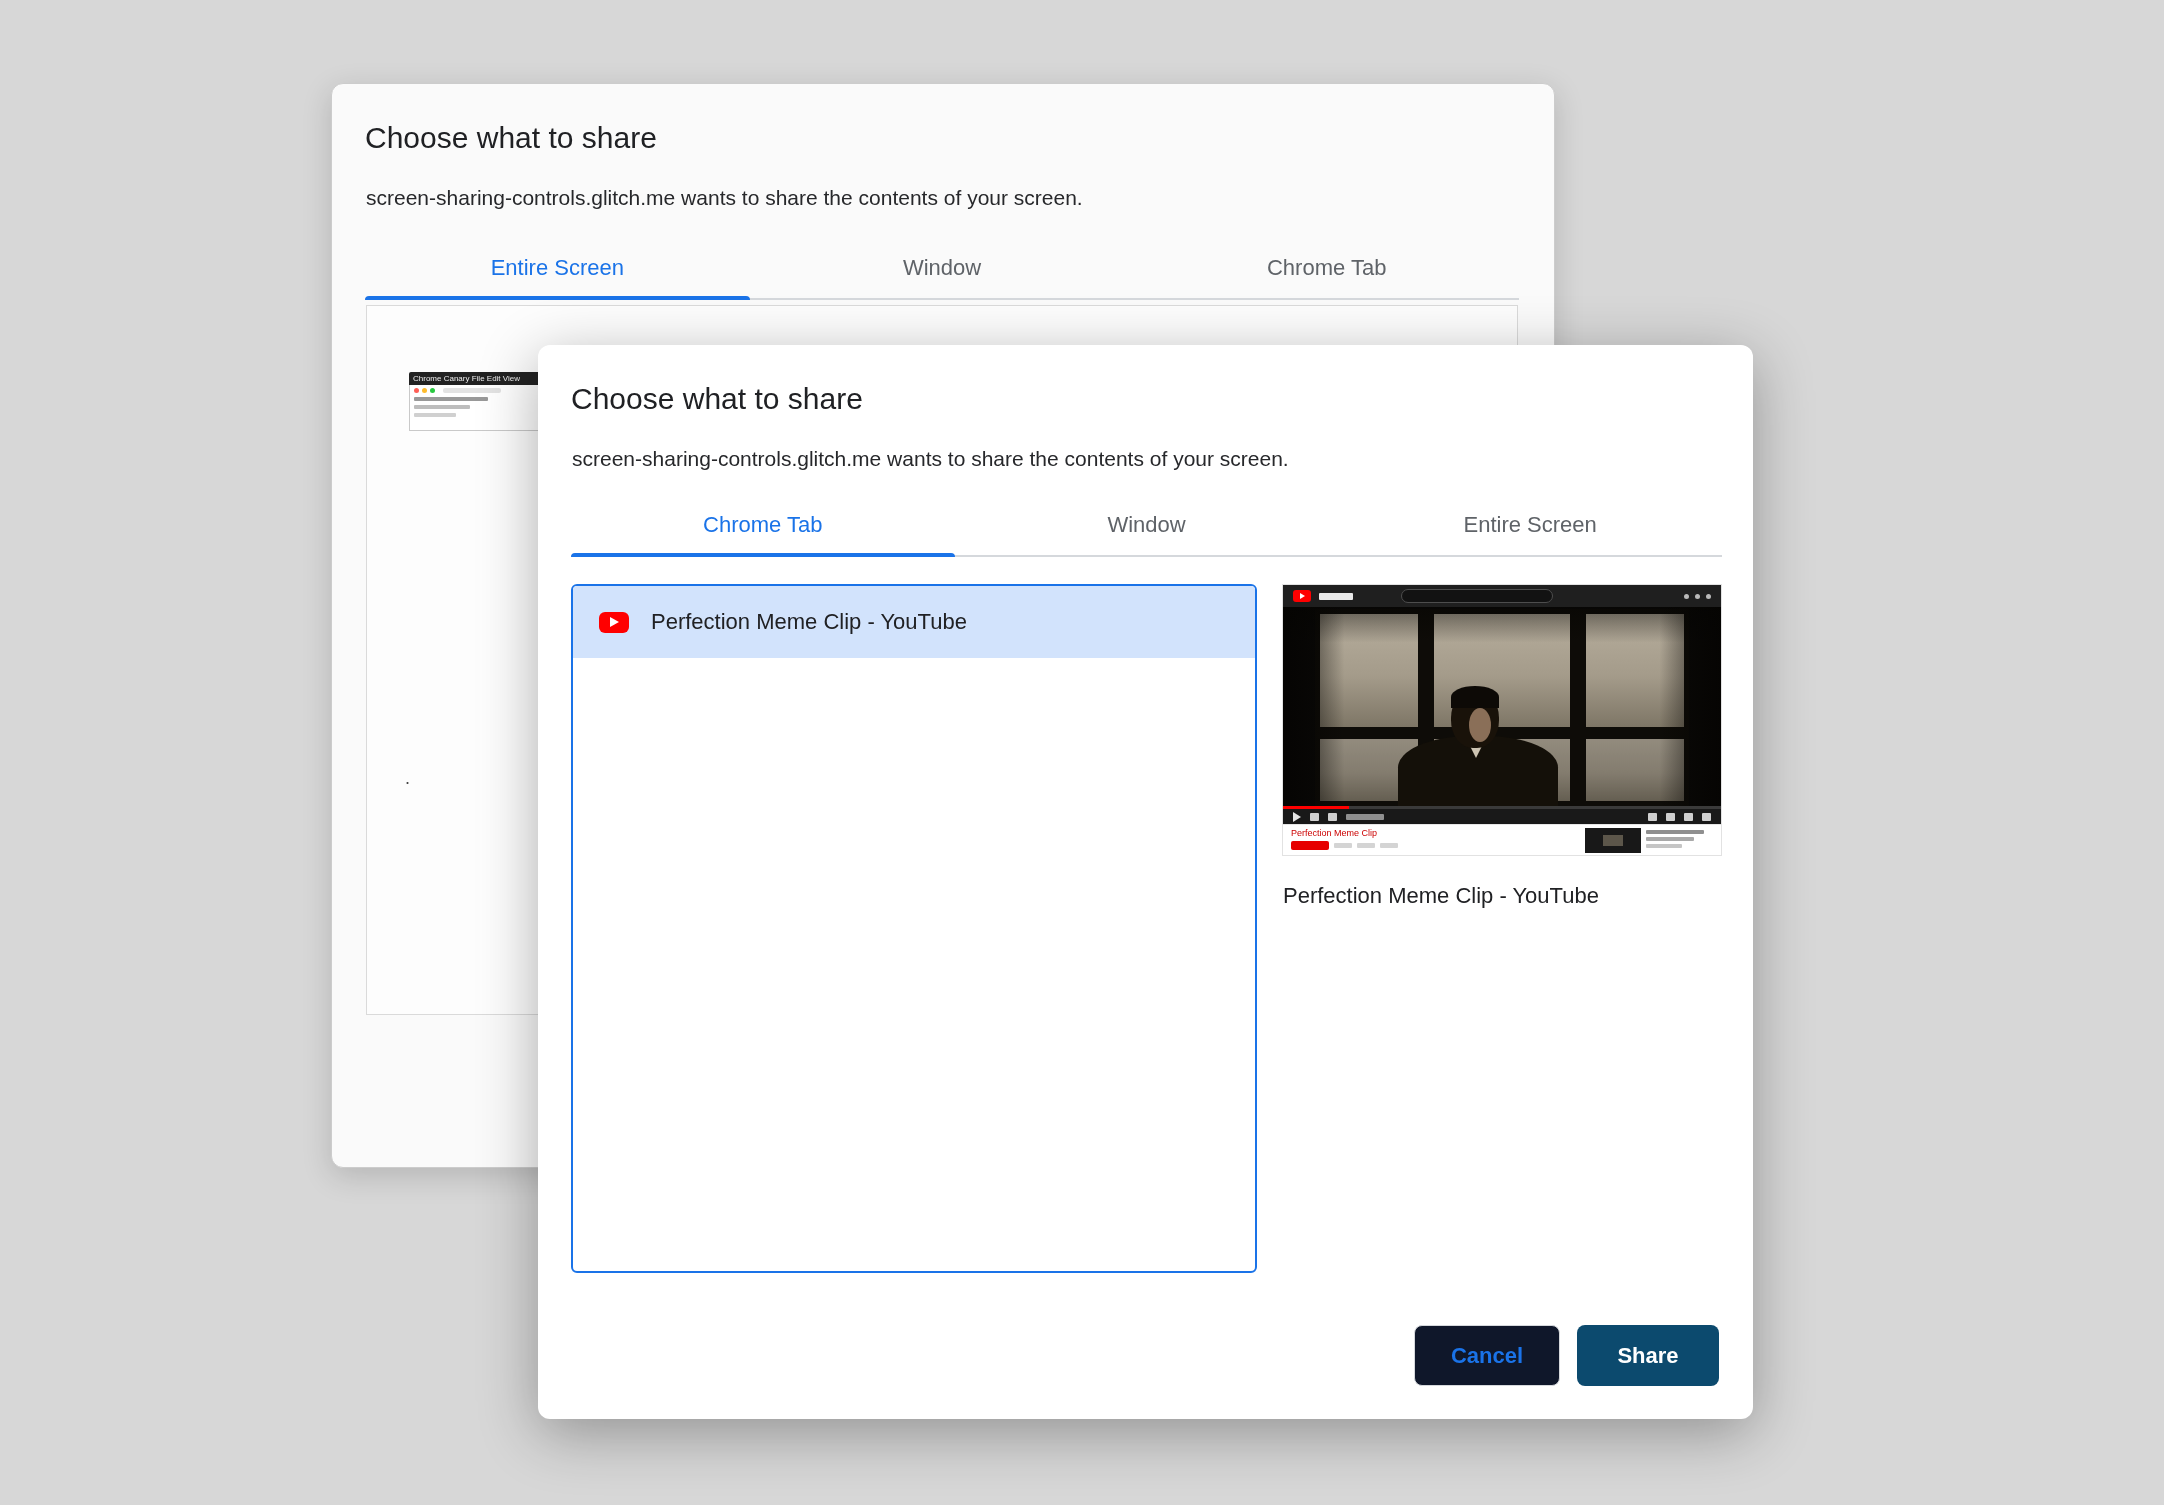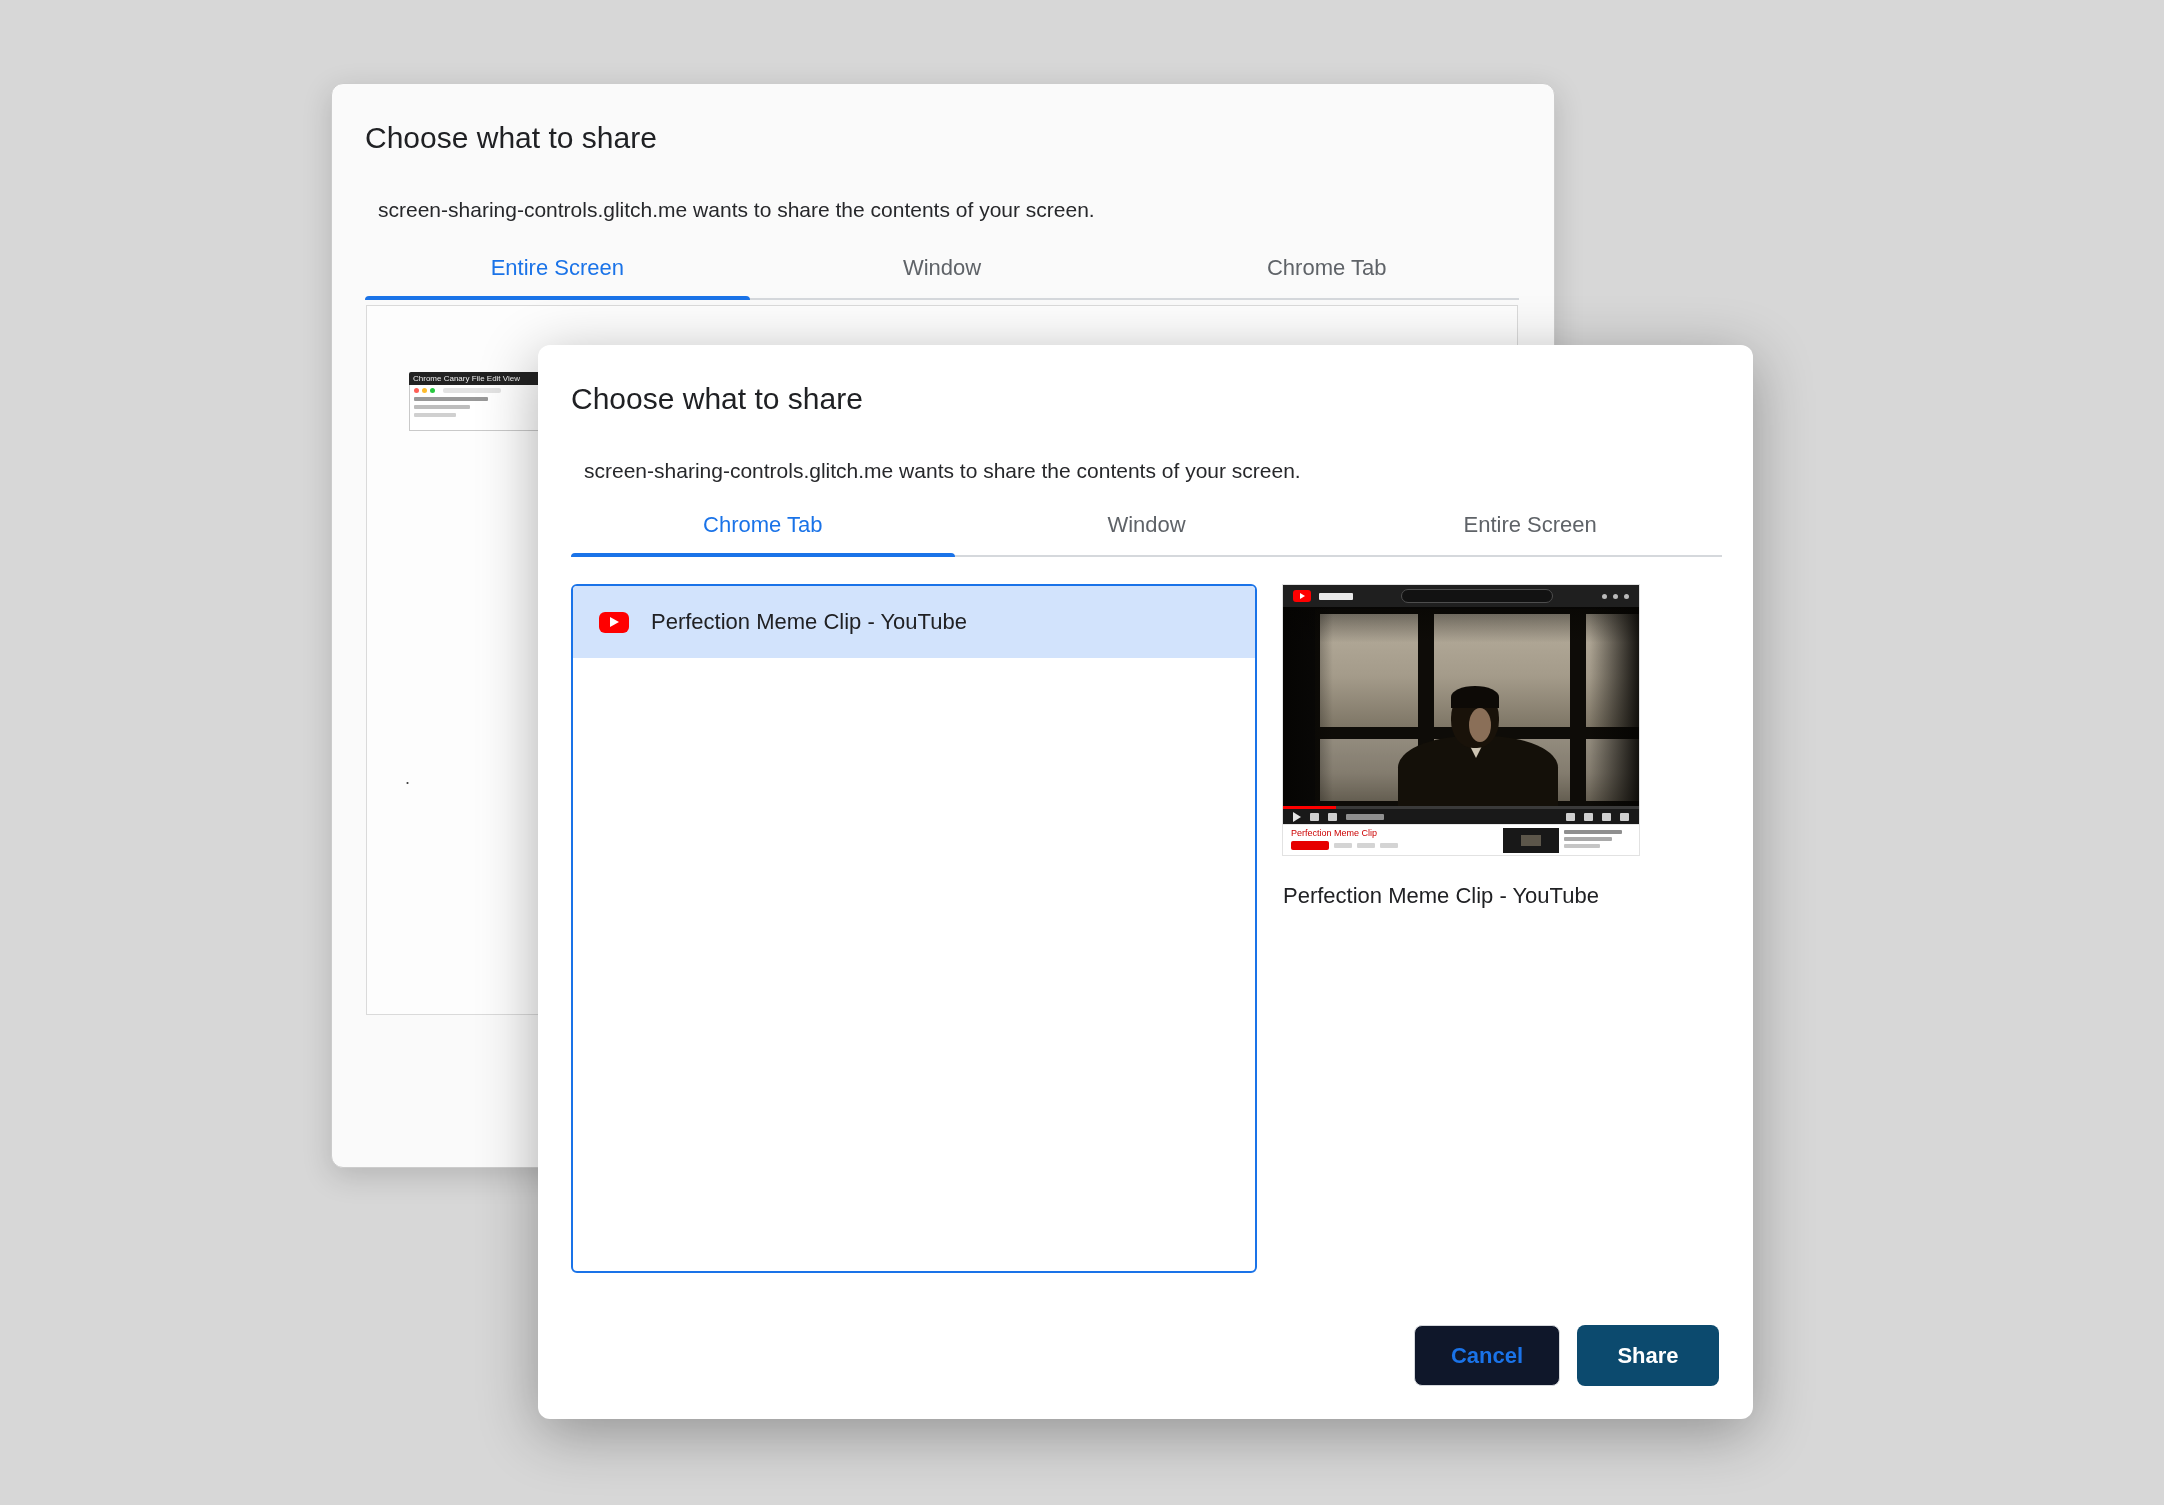--- a/index.html
+++ b/index.html
@@ -14,21 +14,21 @@
     left:331px;top:83px;width:1222px;height:1083px;
     background:#fafafa;border:1px solid #cccccc;
     box-shadow:0 8px 30px rgba(0,0,0,0.16);
   }
   #front-dialog{
     left:538px;top:345px;width:1215px;height:1074px;
     background:#ffffff;z-index:5;
     box-shadow:0 14px 60px rgba(0,0,0,0.32);
   }
   .dlg-title{position:absolute;left:33px;top:37px;margin:0;font-size:30px;font-weight:400;color:#202124;}
-  .dlg-sub{position:absolute;left:34px;top:102px;margin:12px;font-size:21px;color:#27282b;}
+  .dlg-sub{position:absolute;left:34px;top:102px;margin:0;font-size:21px;color:#27282b;}
   .tabs{position:absolute;left:33px;display:flex;border-bottom:2px solid #d5d8dc;}
   #back-dialog .tabs{top:150px;width:1154px;}
   #front-dialog .tabs{top:146px;width:1151px;}
   .tab{flex:1;text-align:center;font-size:22px;color:#5f6368;padding:21px 0 17px;position:relative;cursor:pointer;}
   .tab.active{color:#1a73e8;font-weight:500;}
   .tab.active::after{content:"";position:absolute;left:0;right:0;bottom:-2px;height:4px;background:#1a73e8;border-radius:4px 4px 0 0;}
 
   
   .content-box{position:absolute;left:34px;top:221px;width:1152px;height:710px;background:#fdfdfd;border:1px solid #dadada;box-sizing:border-box;}
   .mini-screen{position:absolute;left:42px;top:66px;width:134px;cursor:pointer;}
@@ -48,21 +48,21 @@
   .list-box{position:absolute;left:33px;top:239px;width:686px;height:689px;border:2px solid #1a73e8;border-radius:6px;background:#fff;box-sizing:border-box;overflow:hidden;}
   .list-row{height:72px;display:flex;align-items:center;padding:0 26px;gap:22px;cursor:pointer;box-sizing:border-box;}
   .list-row.first{border-bottom:1px solid #dadce0;}
   .list-row.selected{background:#d2e3fc;}
   .row-label{font-size:22px;color:#202124;white-space:nowrap;}
   .globe{width:26px;height:26px;flex:none;}
   .yt-icon{width:30px;height:21px;background:#ff0000;border-radius:6px;display:flex;align-items:center;justify-content:center;flex:none;}
   .yt-play{width:0;height:0;border-left:9px solid #fff;border-top:5.5px solid transparent;border-bottom:5.5px solid transparent;}
 
   
-  .preview{position:absolute;left:745px;top:240px;width:356px;height:270px;box-shadow:0 0 0 1px #e2e2e2;}
+  .preview{position:absolute;left:745px;top:240px;width:438px;height:270px;box-shadow:0 0 0 1px #e2e2e2;}
   .yt-header{height:22px;background:#1f1f1f;display:flex;align-items:center;padding:0 10px;gap:8px;box-sizing:border-box;}
   .yt-logo{width:18px;height:12px;background:#f00;border-radius:3px;position:relative;flex:none;}
   .yt-logo::after{content:"";position:absolute;left:7px;top:3px;border-left:5px solid #fff;border-top:3px solid transparent;border-bottom:3px solid transparent;}
   .yt-logo-text{width:34px;height:7px;background:#e8e8e8;border-radius:1px;}
   .yt-search{width:150px;height:12px;margin-left:40px;background:#121212;border:1px solid #4d4d4d;border-radius:7px;}
   .yt-head-right{margin-left:auto;display:flex;gap:6px;}
   .hdot{width:5px;height:5px;border-radius:50%;background:#b9b9b9;}
   .yt-video{height:199px;background:#0a0908;position:relative;overflow:hidden;}
   .win{position:absolute;left:32px;top:2px;width:374px;height:197px;background:#0e0c08;border:5px solid #0e0c08;box-sizing:border-box;display:grid;grid-template-columns:1fr 16px 1.4fr 16px 1fr;grid-template-rows:1.8fr 12px 1fr;}
   .pane{background:linear-gradient(180deg,#b7ae9d 0%,#a49b8a 55%,#7e7666 100%);}

